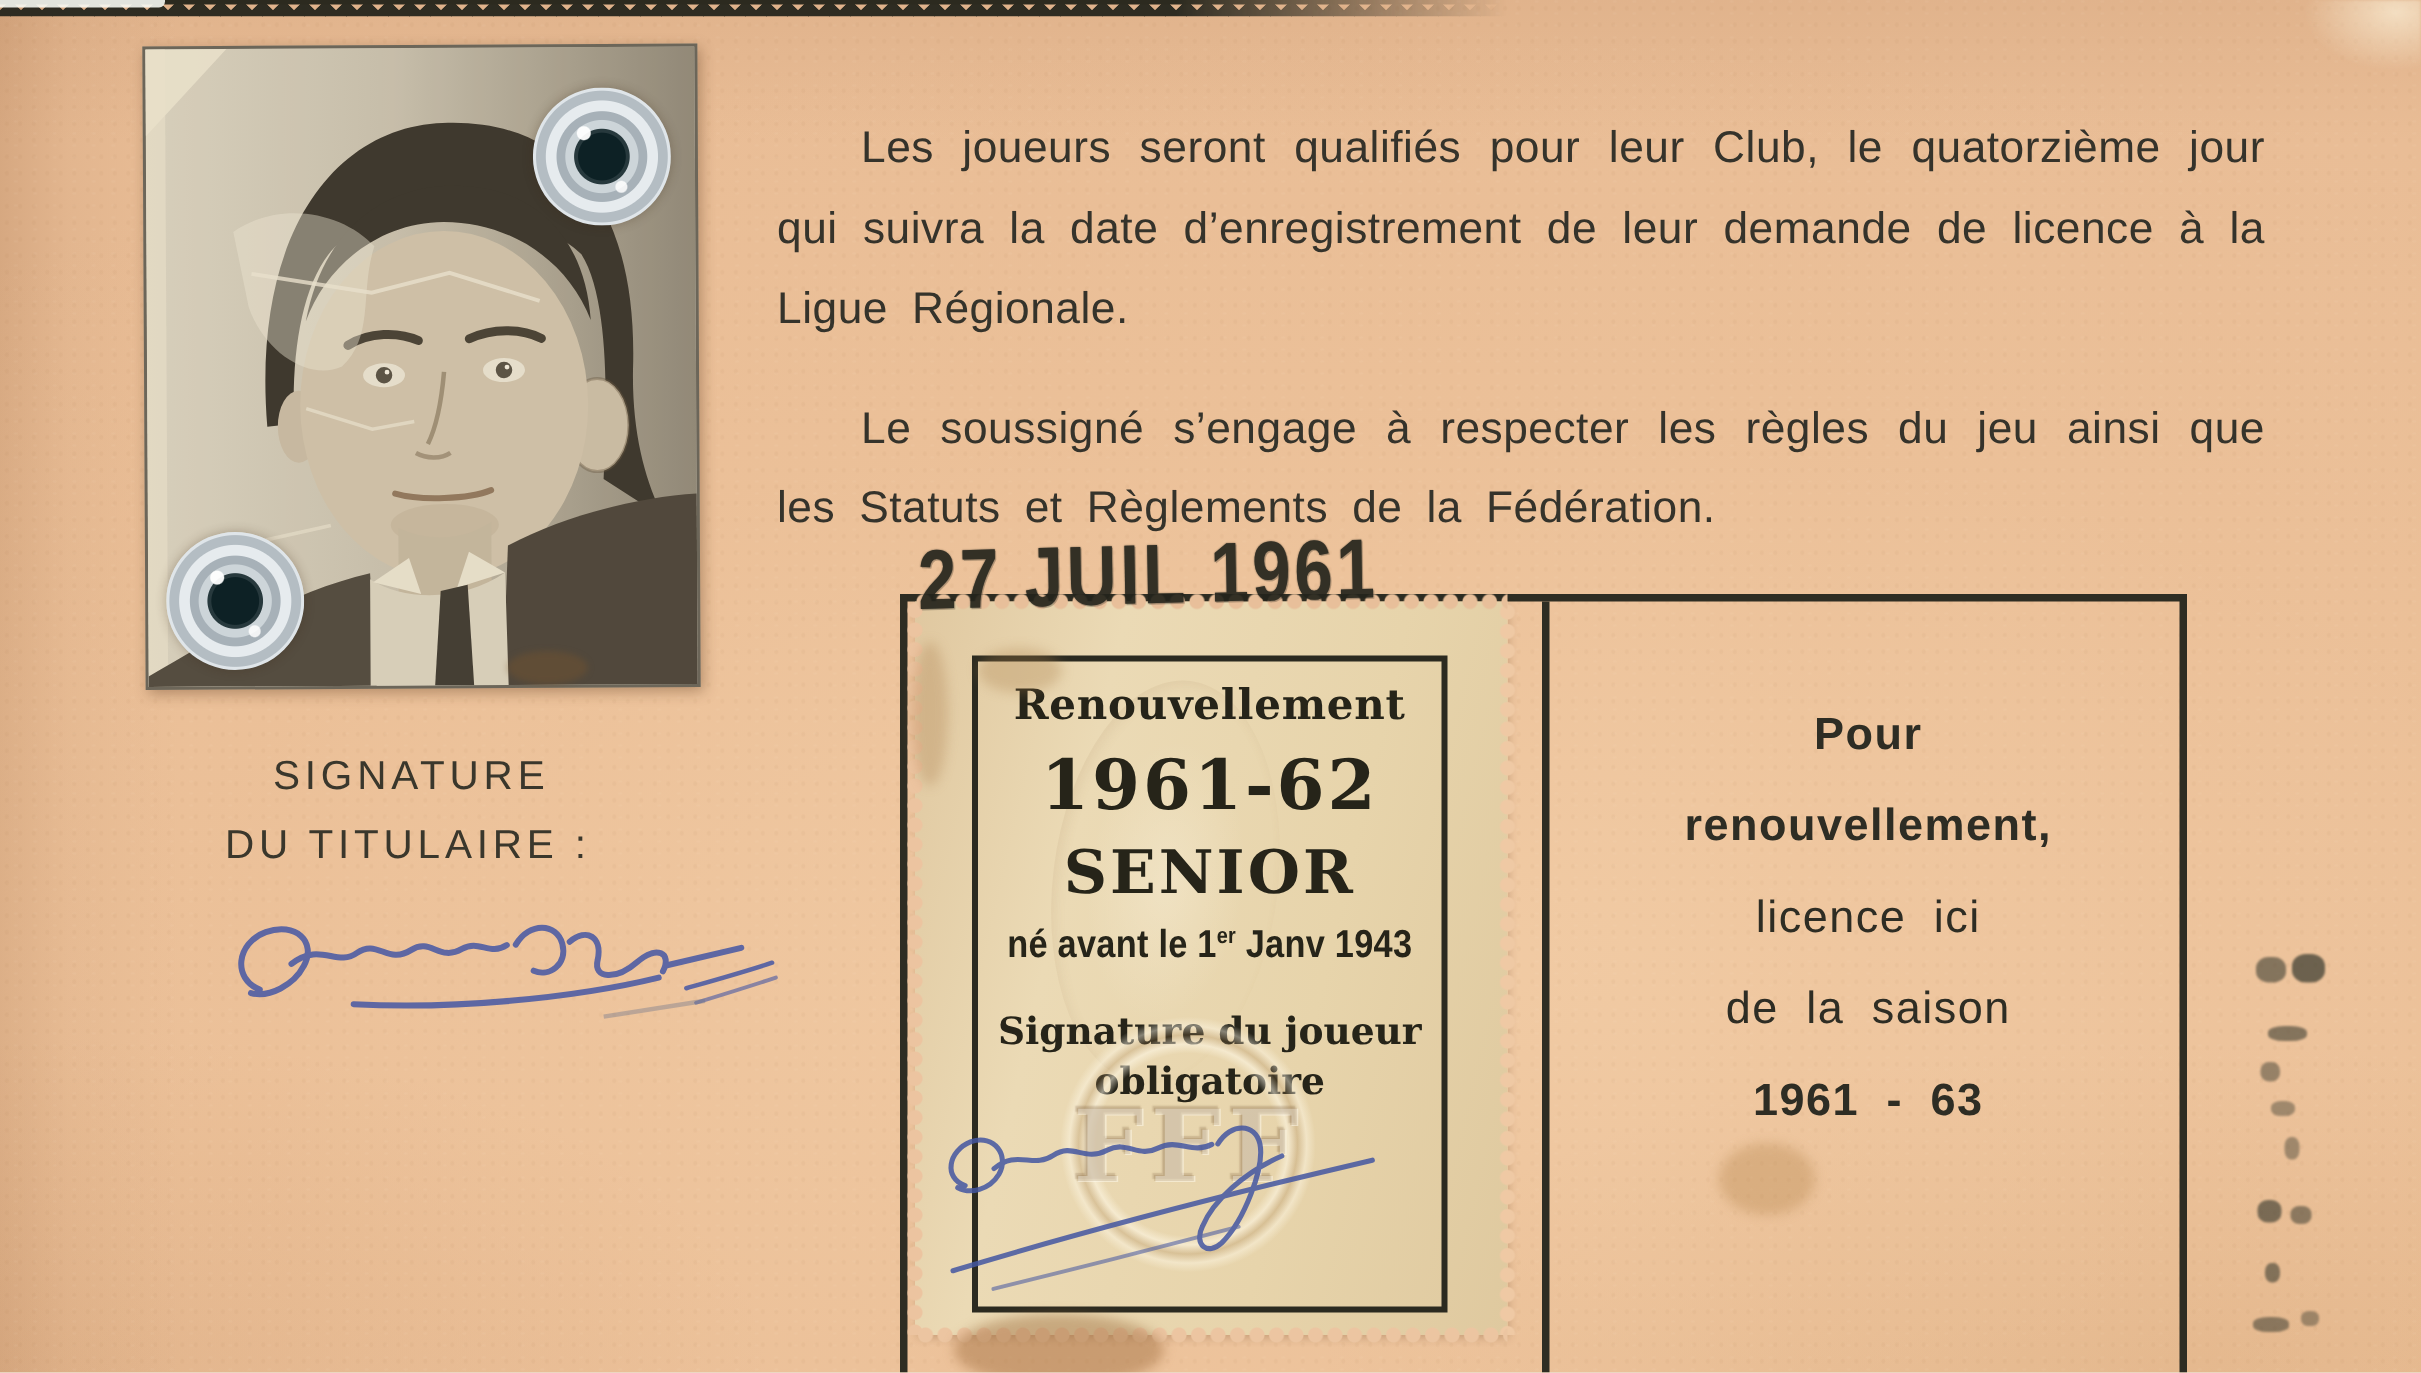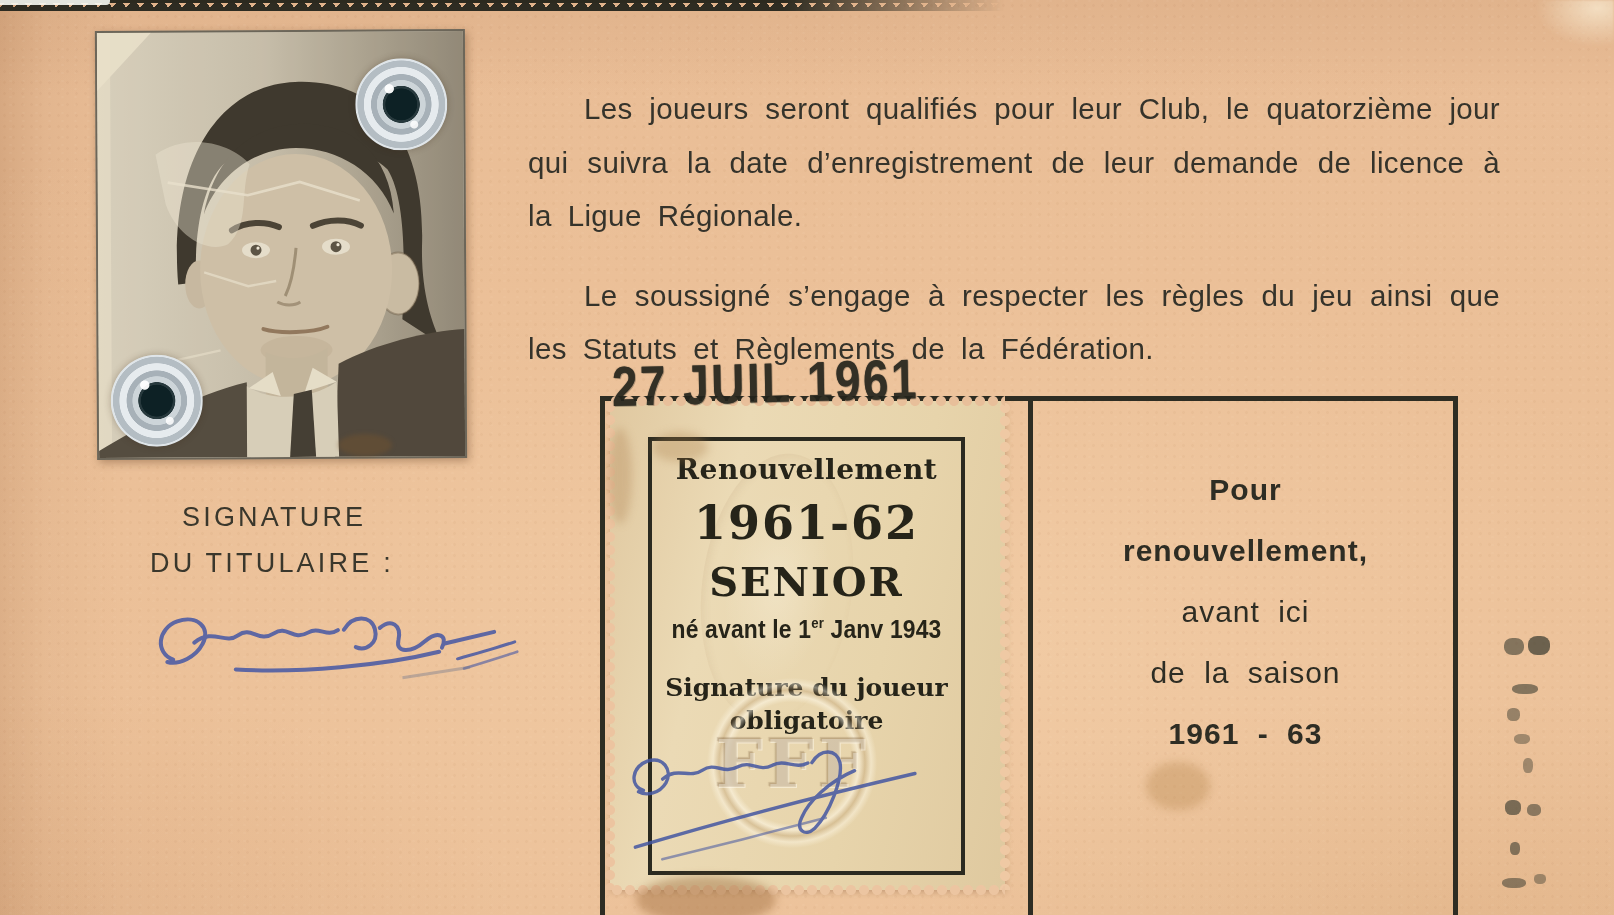--- a/index.html
+++ b/index.html
@@ -41,21 +41,21 @@
     background:
       radial-gradient(circle at 37% 33%, rgba(255,255,255,.95) 0 5%, rgba(0,0,0,0) 6%),
       radial-gradient(circle at 64% 72%, rgba(255,255,255,.85) 0 4%, rgba(0,0,0,0) 5%),
       radial-gradient(circle at 50% 50%, #0d2125 0 24%, #27393d 25% 28%, #cdd5d9 29% 37%, #a7b1b8 38% 46%, #e6ebee 47% 57%, #b4bdc3 58% 67%, #dfe5e9 68% 78%, rgba(203,211,215,.5) 79% 88%, rgba(203,211,215,0) 89%);
     box-shadow:0 0 7px rgba(60,40,20,.3);}
   .grommet.top-right{left:258px;top:27px;}
   .grommet.bottom-left{left:12px;top:322px;}
 
   
   .paragraphs{position:absolute;left:518px;top:72px;width:992px;color:#35332b;}
-  .paragraphs p{margin:10px;font-size:29.5px;line-height:53.5px;text-align:justify;
+  .paragraphs p{margin:0;font-size:29.5px;line-height:53.5px;text-align:justify;
     text-indent:56px;word-spacing:7.5px;letter-spacing:.35px;}
   .paragraphs p + p{margin-top:26px;}
 
   
   .sig-label{position:absolute;left:150px;top:494px;color:#3a372c;font-size:27px;letter-spacing:3.2px;line-height:46px;}
   .sig-label .l1{padding-left:32px;}
   .holder-signature{position:absolute;left:138px;top:572px;transform:rotate(-3deg);}
 
   
   .stamp-box{position:absolute;left:600px;top:396px;width:858px;height:639px;
@@ -212,21 +212,21 @@
         <path d="M324,102 C344,97 360,93 378,88" stroke-width="2.6" opacity=".7"></path>
       </g>
       <path d="M262,108 L330,101" stroke="rgba(110,118,140,.4)" stroke-width="3" fill="none"></path>
     </svg>
 
     <div class="stamp-box">
       <div class="stamp-divider"></div>
       <div class="renewal">
         <div class="line b">Pour</div>
         <div class="line b">renouvellement,</div>
-        <div class="line">avant ici</div>
+        <div class="line">licence ici</div>
         <div class="line">de la saison</div>
         <div class="line b">1961 - 63</div>
       </div>
     </div>
 
     <div class="sticker">
       <div class="perf pl"></div>
       <div class="perf pr"></div>
       <div class="perf pt"></div>
       <div class="perf pb"></div>

